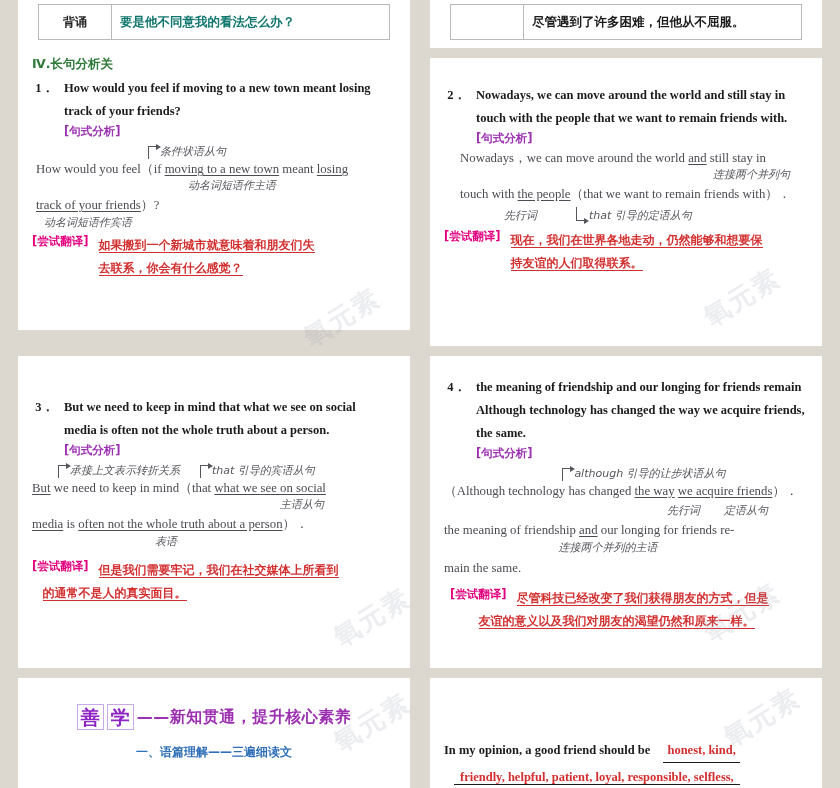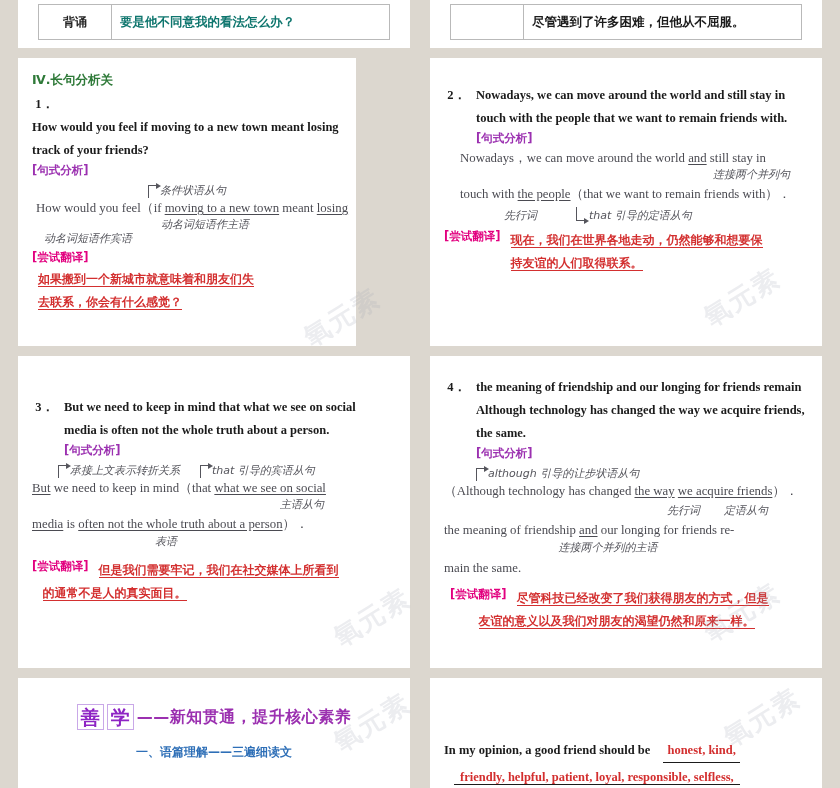--- a/index.html
+++ b/index.html
@@ -21,21 +21,21 @@
     background: #dcd7cf;
   }
   .panel {
     position: absolute;
     background: #ffffff;
     overflow: hidden;
   }
   
   #panel-1 { left: 18px;  top: -60px;  width: 392px; height: 108px; }
   #panel-2 { left: 430px; top: -60px;  width: 392px; height: 108px; }
-  #panel-3 { left: 18px;  top: 58px;   width: 338px; height: 288px; }
+  #panel-3 { left: 18px;  top: 42px;   width: 392px; height: 288px; }
   #panel-4 { left: 430px; top: 58px;   width: 392px; height: 288px; }
   #panel-5 { left: 18px;  top: 356px;  width: 392px; height: 312px; }
   #panel-6 { left: 430px; top: 356px;  width: 392px; height: 312px; }
   #panel-7 { left: 18px;  top: 678px;  width: 392px; height: 130px; }
   #panel-8 { left: 430px; top: 678px;  width: 392px; height: 130px; }
 
   
   .en-bold {
     font-family: "Liberation Serif", serif;
     font-weight: bold;
@@ -317,20 +317,23 @@
     </div>
 
     <div class="anal">
       <div style="padding-left:112px;">
         <span class="arrow-note cn-note">条件状语从句</span>
       </div>
       <div class="en-plain anal-line">
         <span>How would you feel（if </span><span class="u">moving to a new town</span><span> meant </span><span class="u">losing</span>
       </div>
       <div class="cn-note" style="text-align:center;padding-left:28px;margin-top:-2px;">动名词短语作主语</div>
+      <div class="en-plain anal-line" style="margin-top:2px;">
+        <span class="u">track of your friends</span><span>）?</span>
+      </div>
       <div class="cn-note" style="padding-left:8px;margin-top:-1px;">动名词短语作宾语</div>
     </div>
 
     <div class="trans-row">
       <span class="tag-pink">[尝试翻译]</span>
       <span class="trans-text">
         <span class="trans-red">如果搬到一个新城市就意味着和朋友们失</span><br>
         <span class="trans-red">去联系，你会有什么感觉？</span>
       </span>
     </div>
@@ -408,21 +411,21 @@
       <span class="q-num en-bold">4．</span>
       <span class="q-body">
         <div class="en-bold">the meaning of friendship and our longing for friends remain</div>
         <div class="en-bold">Although technology has changed the way we acquire friends,</div>
         <div class="en-bold">the same.</div>
         <div class="tag-purple" style="padding-top:1px;">[句式分析]</div>
       </span>
     </div>
 
     <div class="anal" style="padding-left:14px;">
-      <div style="padding-left:32px;">
+      <div style="padding-left:32px;text-align:center;">
         <span class="arrow-note cn-note">although 引导的让步状语从句</span>
       </div>
       <div class="en-plain anal-line">
         <span>（Although technology has changed </span><span class="u">the way</span> <span class="u">we acquire friends</span><span>）．</span>
       </div>
       <div style="white-space:nowrap;text-align:right;padding-right:44px;margin-top:-2px;">
         <span class="cn-note">先行词</span>
         <span class="cn-note" style="margin-left:20px;">定语从句</span>
       </div>
       <div class="en-plain anal-line" style="margin-top:2px;">

